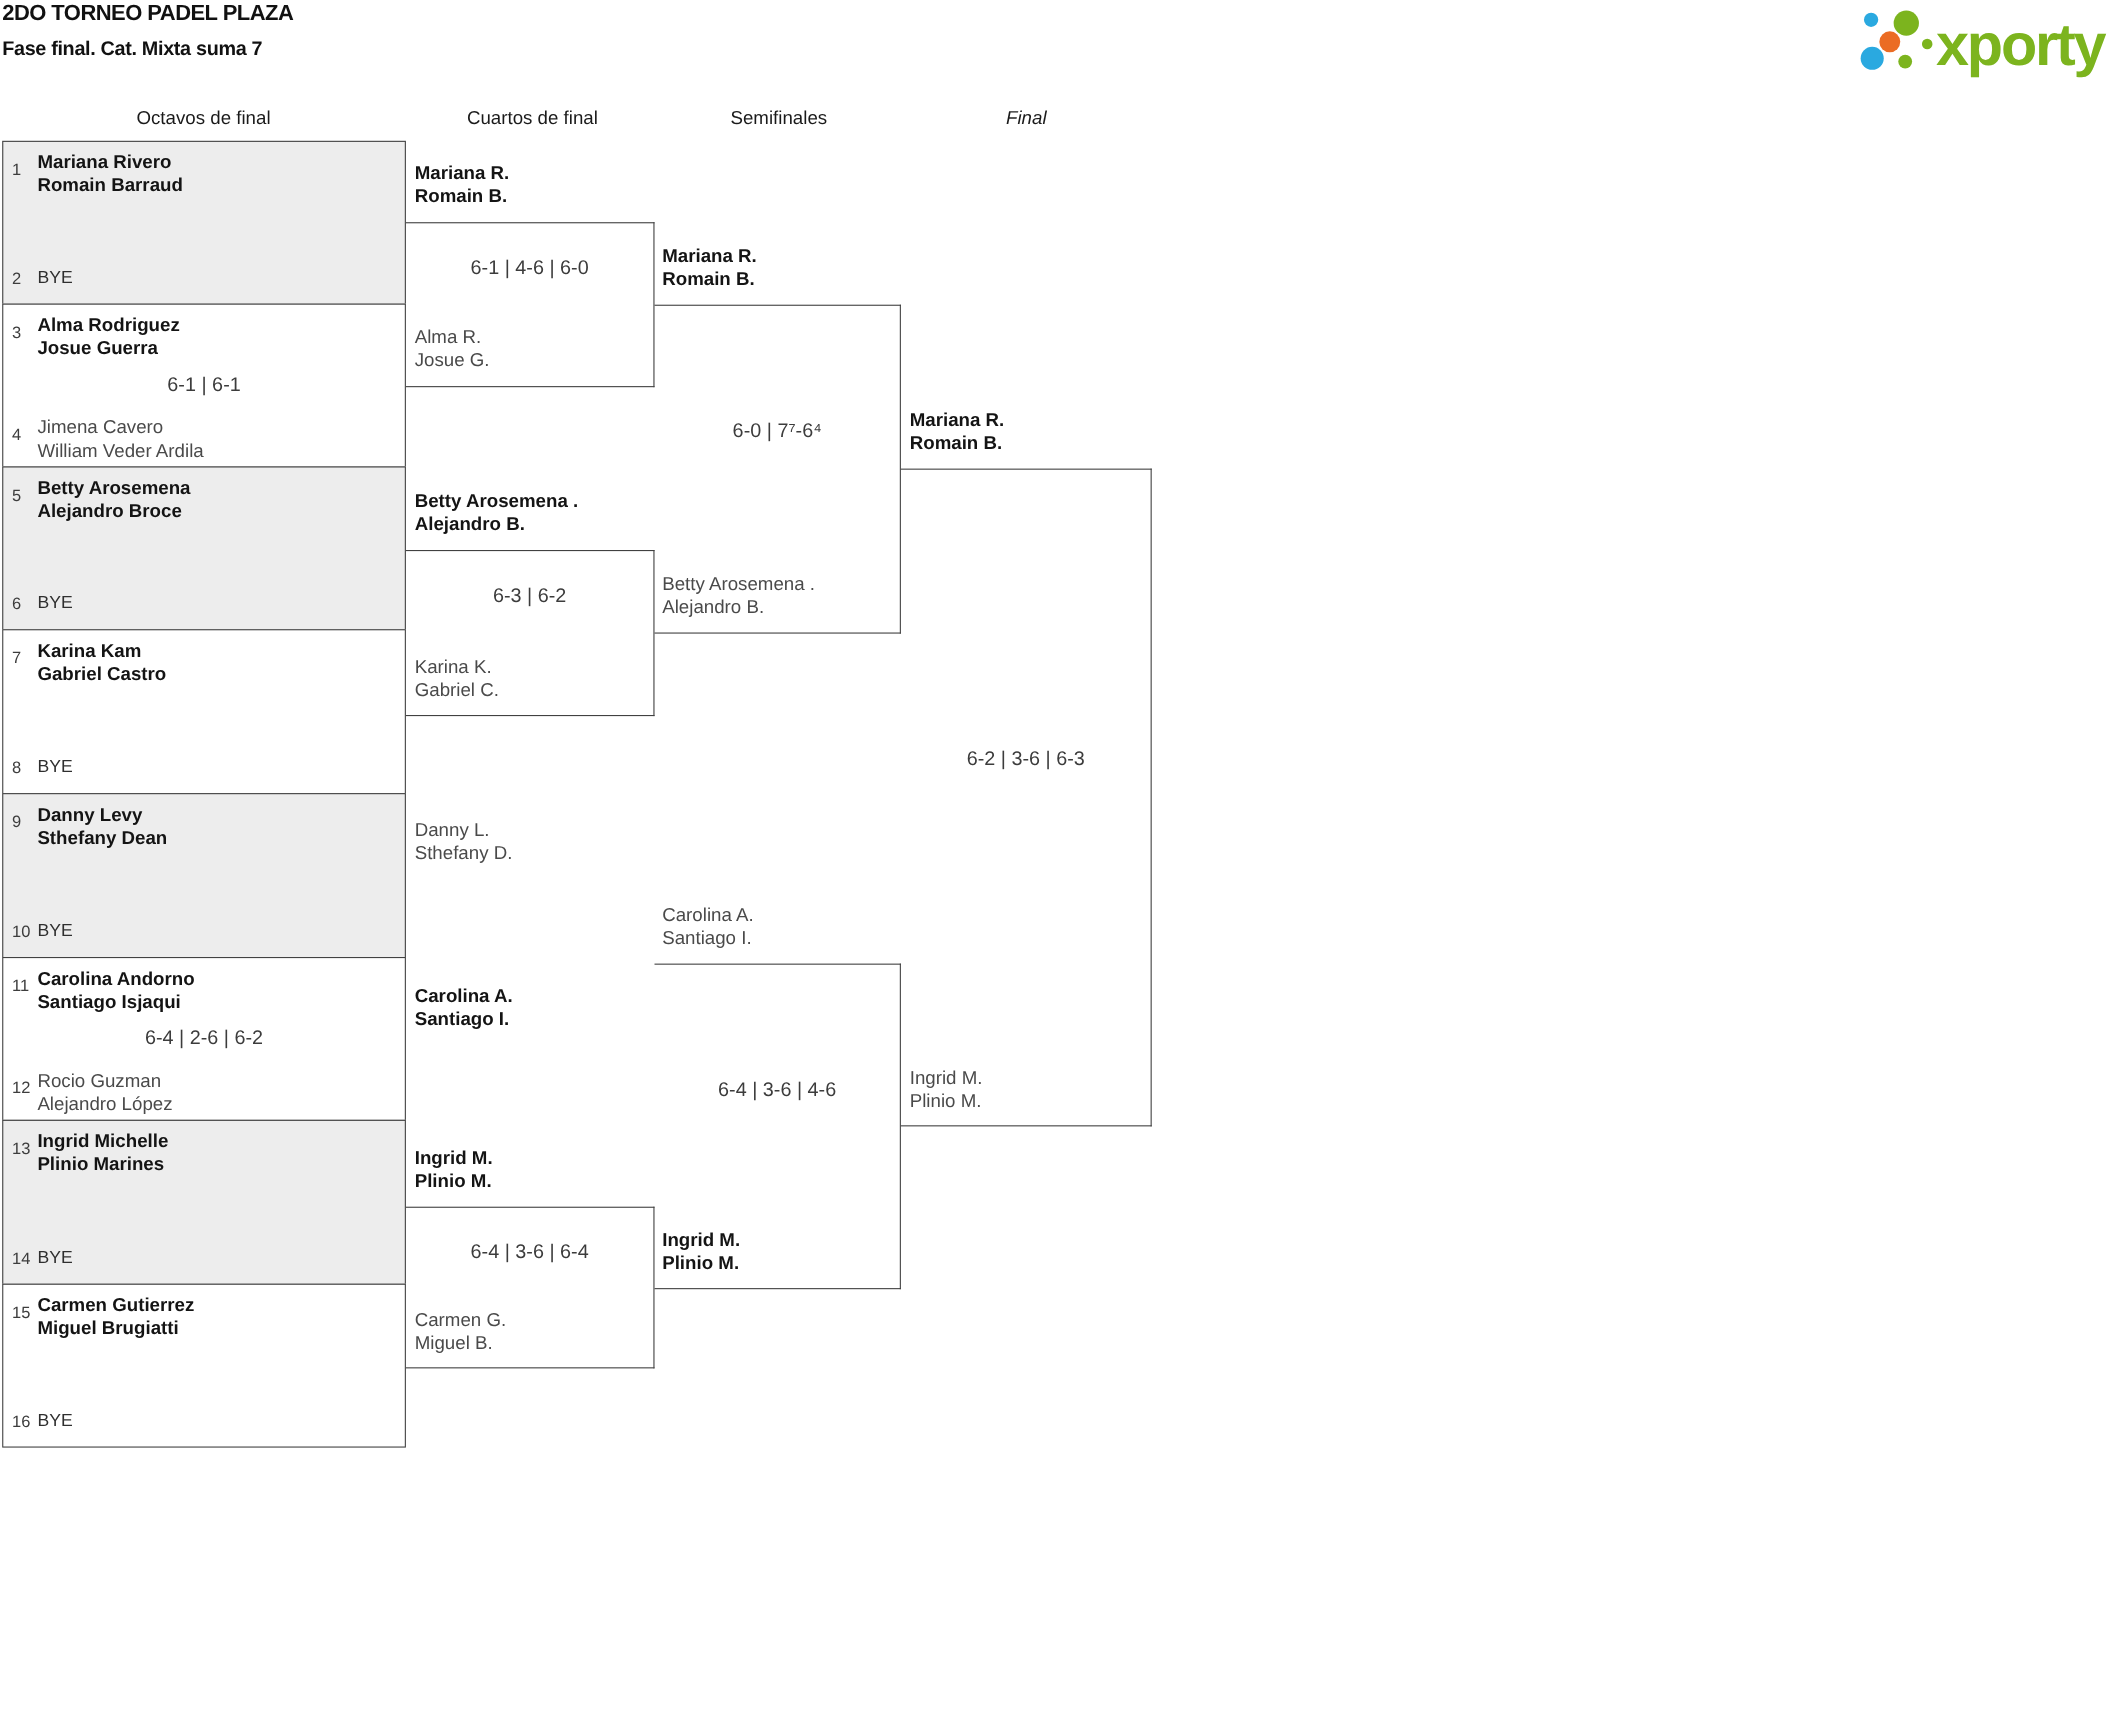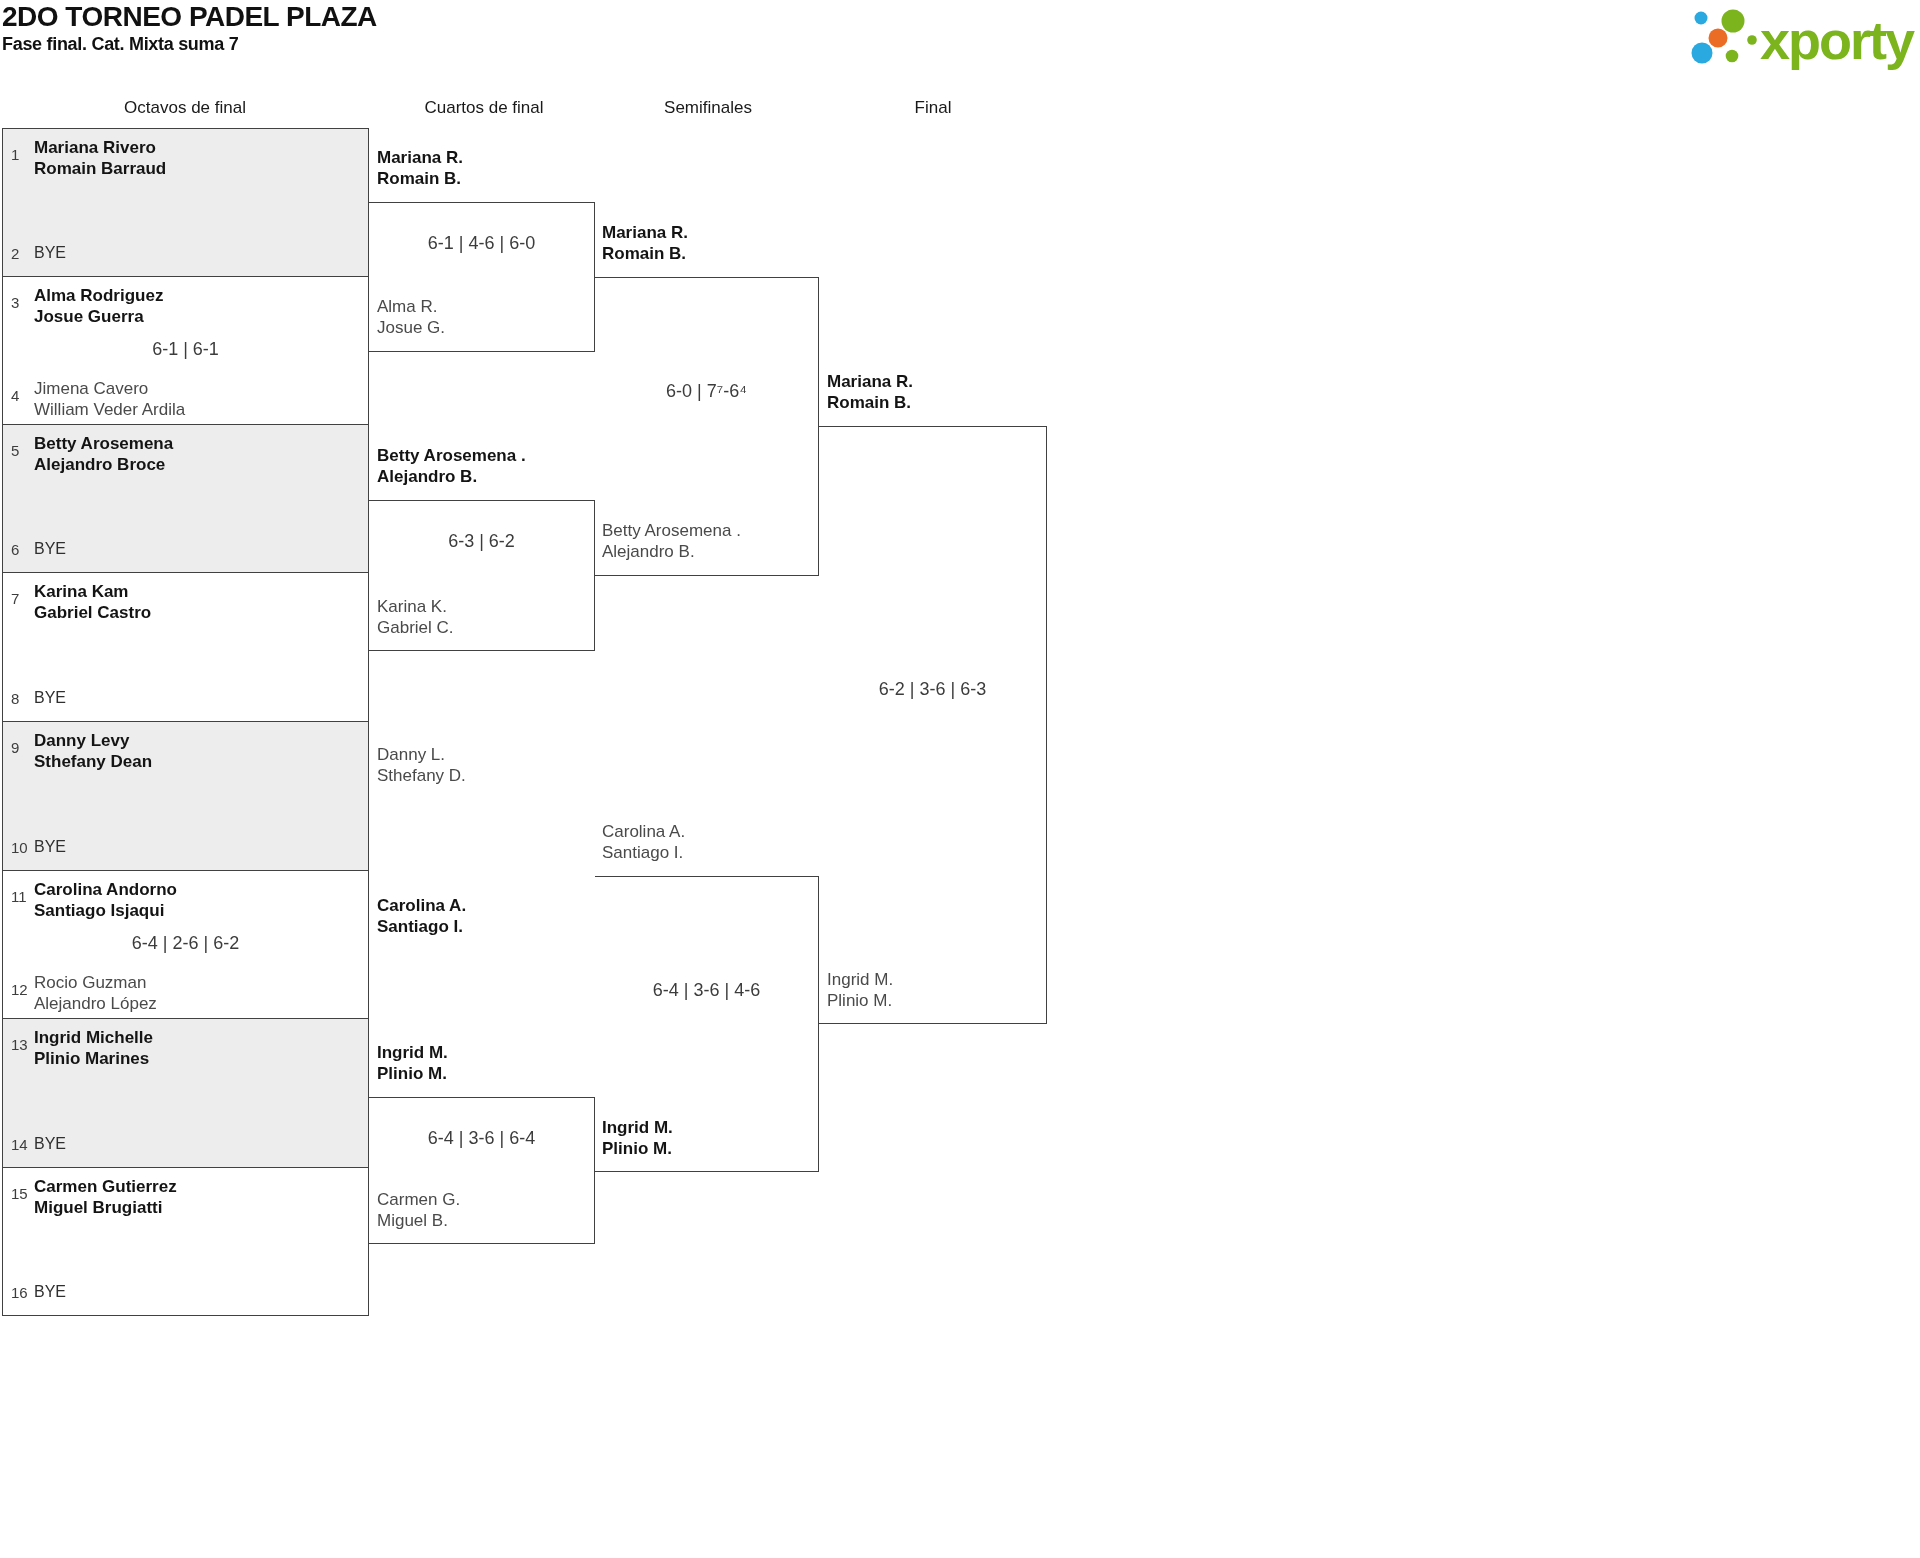--- a/index.html
+++ b/index.html
@@ -1,26 +1,26 @@
 <!DOCTYPE html>
 <html><head>
 <meta charset="utf-8">
 <style>
   html,body{margin:0;padding:0;background:#fff;}
   .page{position:relative;width:1920px;height:1558px;background:#fff;overflow:hidden;
         font-family:"Liberation Sans",sans-serif;color:#141414;}
 
   
-  .title{position:absolute;left:2px;top:1px;font-size:28px;font-weight:bold;color:#111;letter-spacing:-0.5px;}
+  .title{position:absolute;left:2px;top:1px;font-size:20px;font-weight:bold;color:#111;letter-spacing:-0.5px;}
   .subtitle{position:absolute;left:2px;top:34px;font-size:18px;font-weight:bold;color:#111;letter-spacing:-0.3px;}
   .logo{position:absolute;left:1686px;top:2px;width:234px;height:76px;cursor:pointer;}
 
   
   .rh{position:absolute;top:98px;width:300px;text-align:center;font-size:17px;font-weight:500;color:#1a1a1a;}
-  .rh1{left:35px;} .rh2{left:334px;} .rh3{left:558px;} .rh4{left:783px;}
+  .rh1{left:35px;} .rh2{left:334px;} .rh3{left:558px;} .rh4{left:783px;font-style:italic;}
 
   
   .obox{position:absolute;left:2px;width:367px;border:1px solid #414141;box-sizing:border-box;background:#fff;}
   .g{background:#ededed;}
   .ob1{top:128px;height:149px} .ob2{top:276px;height:149px}
   .ob3{top:424px;height:149px} .ob4{top:572px;height:150px}
   .ob5{top:721px;height:150px} .ob6{top:870px;height:149px}
   .ob7{top:1018px;height:150px} .ob8{top:1167px;height:149px}
 
   .seed{position:absolute;left:8px;font-size:15px;color:#3d3d3d;}

